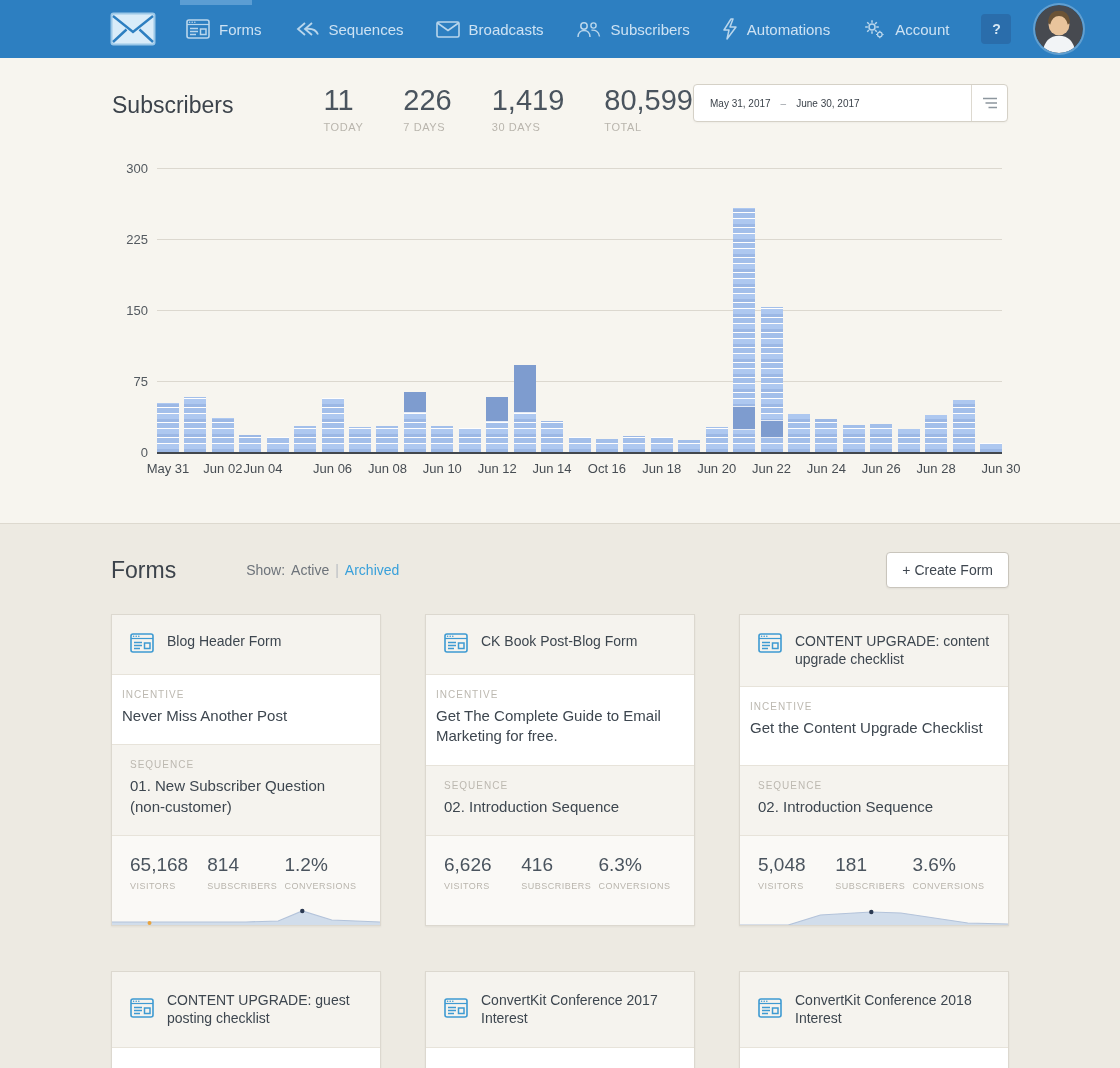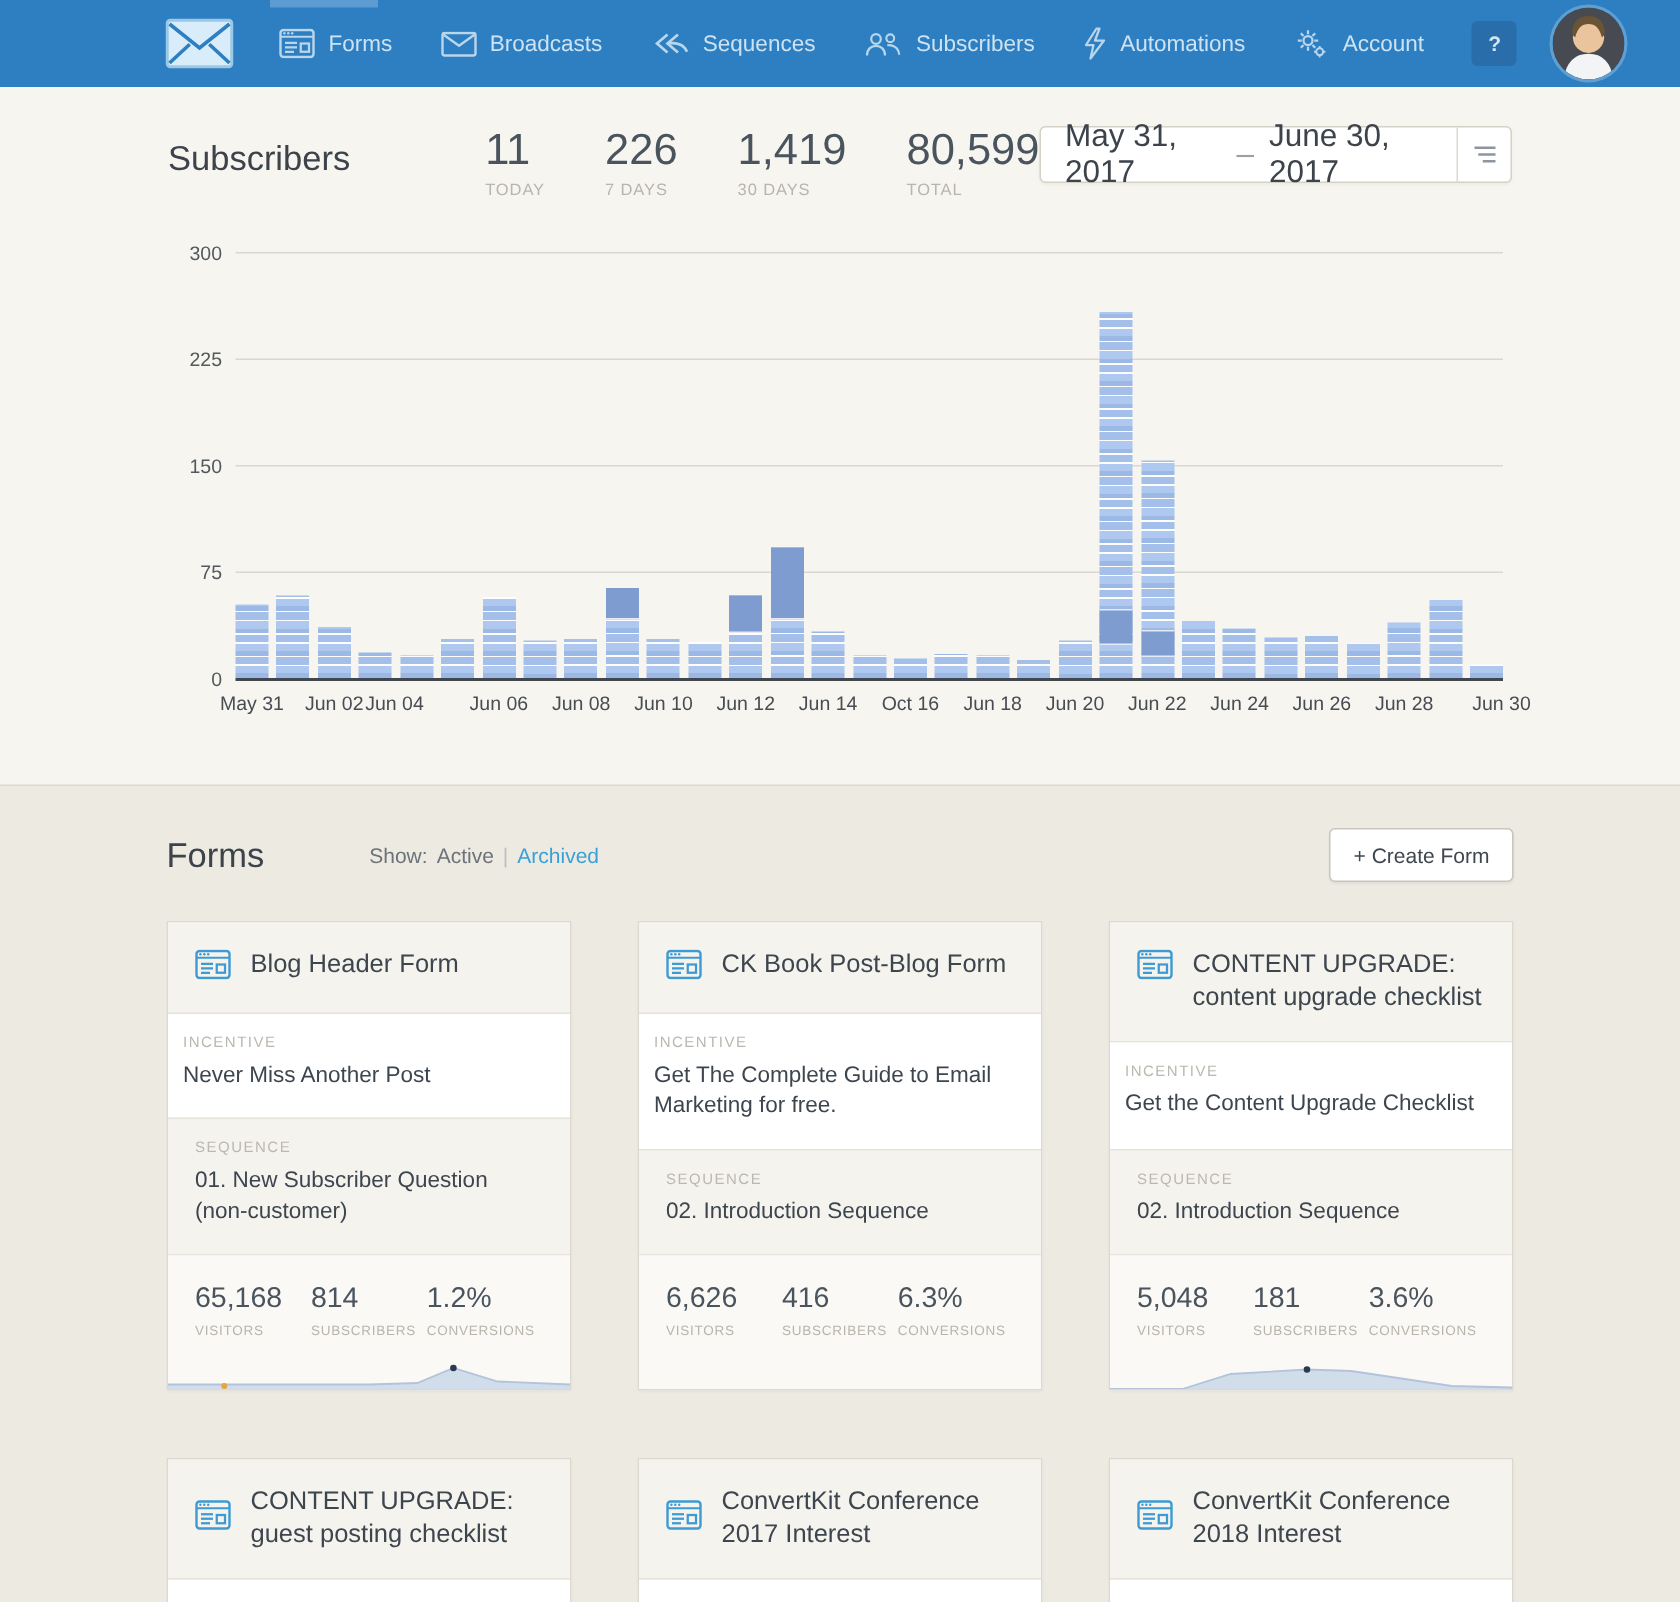--- a/index.html
+++ b/index.html
@@ -21,21 +21,21 @@
 
   
   .top-section { background:#f7f5ef; border-bottom:1px solid #ddd9cf; padding:26px 112px 38px; }
   .subs-row { display:flex; align-items:flex-start; }
   .page-title { font-size:23px; font-weight:400; color:#3c434b; margin-top:8px; }
   .stats-row { display:flex; gap:40px; margin-left:90px; }
   .stat .stat-value { font-size:29px; color:#4a545e; }
   .stat .stat-label { font-size:11px; color:#b9b5ad; letter-spacing:.6px; margin-top:4px; }
   .date-picker { margin-left:auto; width:330px; height:38px; background:#fff; border:1px solid #d5d1c7;
                  border-radius:4px; display:flex; align-items:center; box-shadow:0 1px 2px rgba(0,0,0,.04); cursor:pointer; }
-  .date-picker .dates { flex:1; padding:0 16px; font-size:21px; color:#3c434b; display:flex; gap:10px; align-items:center; }
+  .date-picker .dates { flex:1; padding:0 16px; font-size:10px; color:#3c434b; display:flex; gap:10px; align-items:center; }
   .date-sep { color:#9aa0a6; }
   .date-filter { width:36px; height:100%; border-left:1px solid #ddd9d0; display:flex; align-items:center;
                  justify-content:center; color:#8d969e; }
 
   
   .chart-wrap { position:relative; margin:36px 0 0 45px; }
   .plot { position:relative; width:845px; height:284px; }
   .gridline { position:absolute; left:0; width:845px; height:1px; background:#dcd8cf; }
   .ylabel { position:absolute; left:-45px; width:36px; text-align:right; font-size:13px; color:#53595f; }
   .axis { position:absolute; left:0; bottom:-1px; width:845px; height:2px; background:#42474d; }
@@ -61,21 +61,21 @@
   .filter-divider { color:#b9bec3; }
   .create-btn { margin-left:auto; background:#fff; border:1px solid #c9c5bc; border-radius:4px;
                 font-size:14px; color:#3f4750; padding:9px 15px; cursor:pointer;
                 box-shadow:0 1px 2px rgba(0,0,0,.05); font-family:inherit; }
 
   .cards { display:grid; grid-template-columns:repeat(3, 270px); column-gap:44px; row-gap:45px; }
   .card { background:#fff; border:1px solid #dcd8cf; box-shadow:0 1px 2px rgba(0,0,0,.05);
           display:flex; flex-direction:column; position:relative; cursor:pointer; }
   .card-head { background:#f5f3ee; border-bottom:1px solid #e7e3da; padding:17px 18px; display:flex; gap:13px; }
   .card-head .card-icon { color:#3e9ad2; flex:none; margin-top:1px; }
-  .card-title { font-size:17px; font-weight:400; color:#3d464f; line-height:1.32; }
+  .card-title { font-size:14px; font-weight:400; color:#3d464f; line-height:1.32; }
   .card-sec { padding:14px 18px 18px; }
   .card-sec.incentive { background:#fff; flex:1;padding-left:10px; }
   .card-sec.sequence { background:#f5f3ee; border-top:1px solid #e7e3da; border-bottom:1px solid #e7e3da; }
   .sec-label { font-size:10px; letter-spacing:1px; color:#bcb8b0; margin-bottom:6px; }
   .sec-text { font-size:15px; color:#3d464f; line-height:1.35; }
   .card-stats { background:#faf9f6; padding:18px 18px 34px; display:flex; }
   .cstat { width:33.3%; }
   .cstat .cnum { font-size:19px; color:#4a545e; }
   .cstat .clabel { font-size:9px; letter-spacing:.5px; color:#b9b5ad; margin-top:5px; }
   .spark { position:absolute; bottom:0; left:0; }
@@ -103,36 +103,36 @@
             <line x1="4" y1="9.5" x2="12" y2="9.5" stroke="currentColor" stroke-width="1.5"></line>
             <line x1="4" y1="12.5" x2="12" y2="12.5" stroke="currentColor" stroke-width="1.5"></line>
             <line x1="4" y1="15.5" x2="10" y2="15.5" stroke="currentColor" stroke-width="1.5"></line>
             <rect x="14.5" y="10" width="5.5" height="5.5" fill="none" stroke="currentColor" stroke-width="1.5"></rect>
           </svg>
         </span>
         <span>Forms</span>
       </div>
       <div class="nav-item">
         <span class="nicon">
-          <svg width="24" height="17" viewBox="0 0 24 17">
-            <rect x="1" y="1" width="22" height="15" rx="1.5" fill="none" stroke="currentColor" stroke-width="1.6"></rect>
-            <path d="M1.5 2 L12 9.5 L22.5 2" fill="none" stroke="currentColor" stroke-width="1.6"></path>
-          </svg>
-        </span>
-        <span>Broadcasts</span>
-      </div>
-      <div class="nav-item">
-        <span class="nicon">
           <svg width="26" height="18" viewBox="0 0 26 18">
             <path d="M11 3 L4 9 L11 15" fill="none" stroke="currentColor" stroke-width="1.8"></path>
             <path d="M18 3 L11 9 L18 15" fill="none" stroke="currentColor" stroke-width="1.8"></path>
             <path d="M11 9 C16.5 8.2 22 9.5 24 14.5" fill="none" stroke="currentColor" stroke-width="1.8"></path>
           </svg>
         </span>
         <span>Sequences</span>
+      </div>
+      <div class="nav-item">
+        <span class="nicon">
+          <svg width="24" height="17" viewBox="0 0 24 17">
+            <rect x="1" y="1" width="22" height="15" rx="1.5" fill="none" stroke="currentColor" stroke-width="1.6"></rect>
+            <path d="M1.5 2 L12 9.5 L22.5 2" fill="none" stroke="currentColor" stroke-width="1.6"></path>
+          </svg>
+        </span>
+        <span>Broadcasts</span>
       </div>
       <div class="nav-item">
         <span class="nicon">
           <svg width="26" height="17" viewBox="0 0 26 17">
             <circle cx="8" cy="5" r="3.2" fill="none" stroke="currentColor" stroke-width="1.5"></circle>
             <path d="M2 16 C2 11.5 5 9.5 8 9.5 C11 9.5 14 11.5 14 16" fill="none" stroke="currentColor" stroke-width="1.5"></path>
             <circle cx="17.5" cy="4.5" r="2.6" fill="none" stroke="currentColor" stroke-width="1.4"></circle>
             <path d="M15.5 9.2 C19 8.6 23 10.6 23.5 15.5" fill="none" stroke="currentColor" stroke-width="1.4"></path>
           </svg>
         </span>

